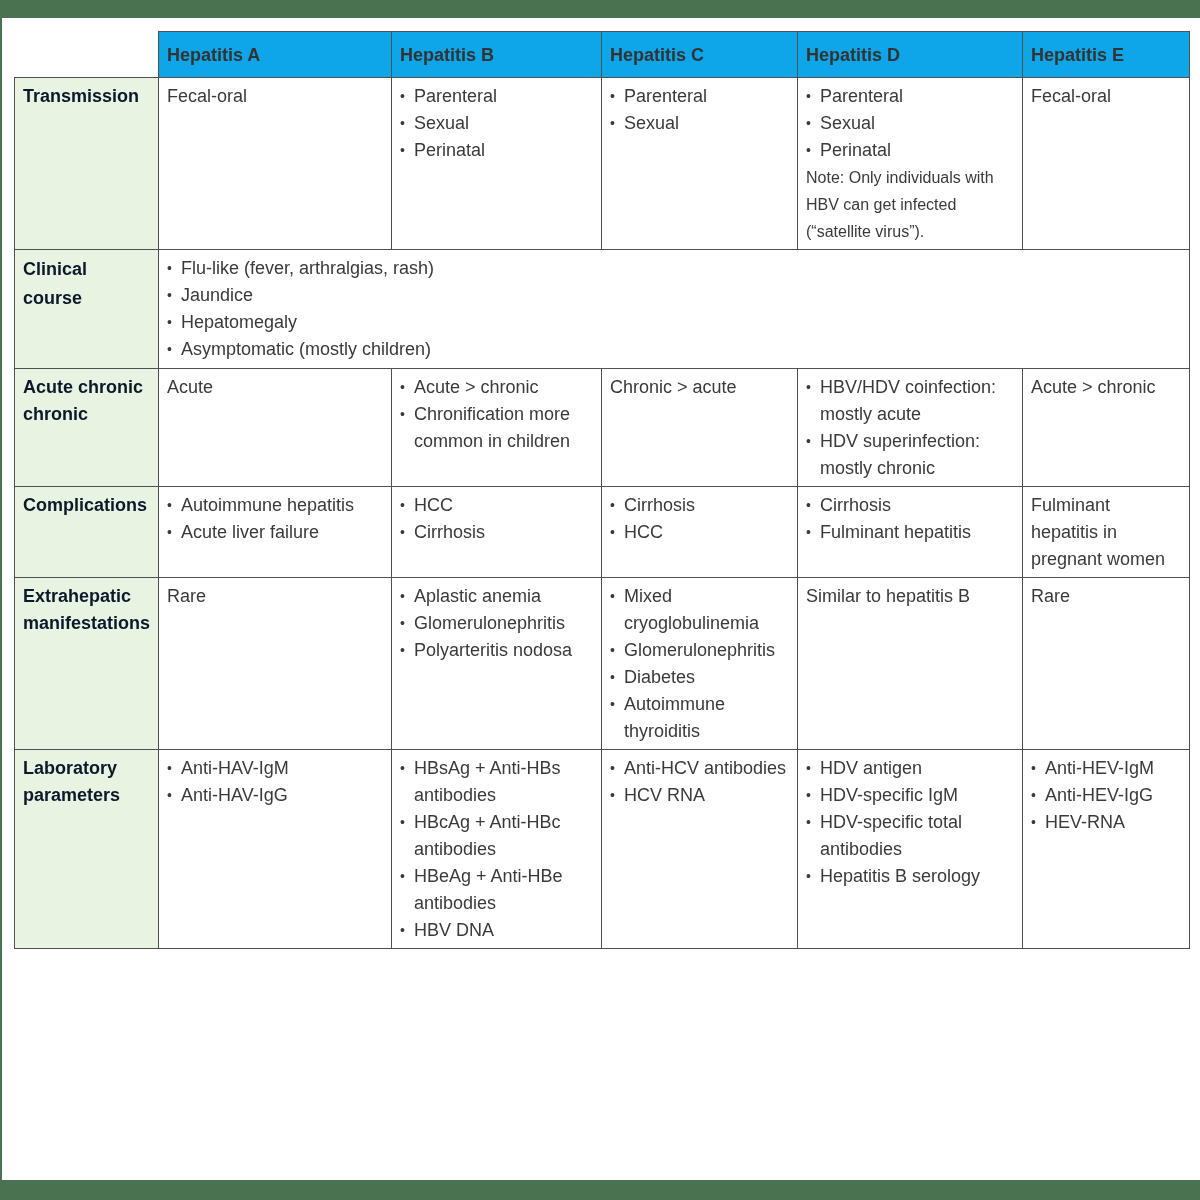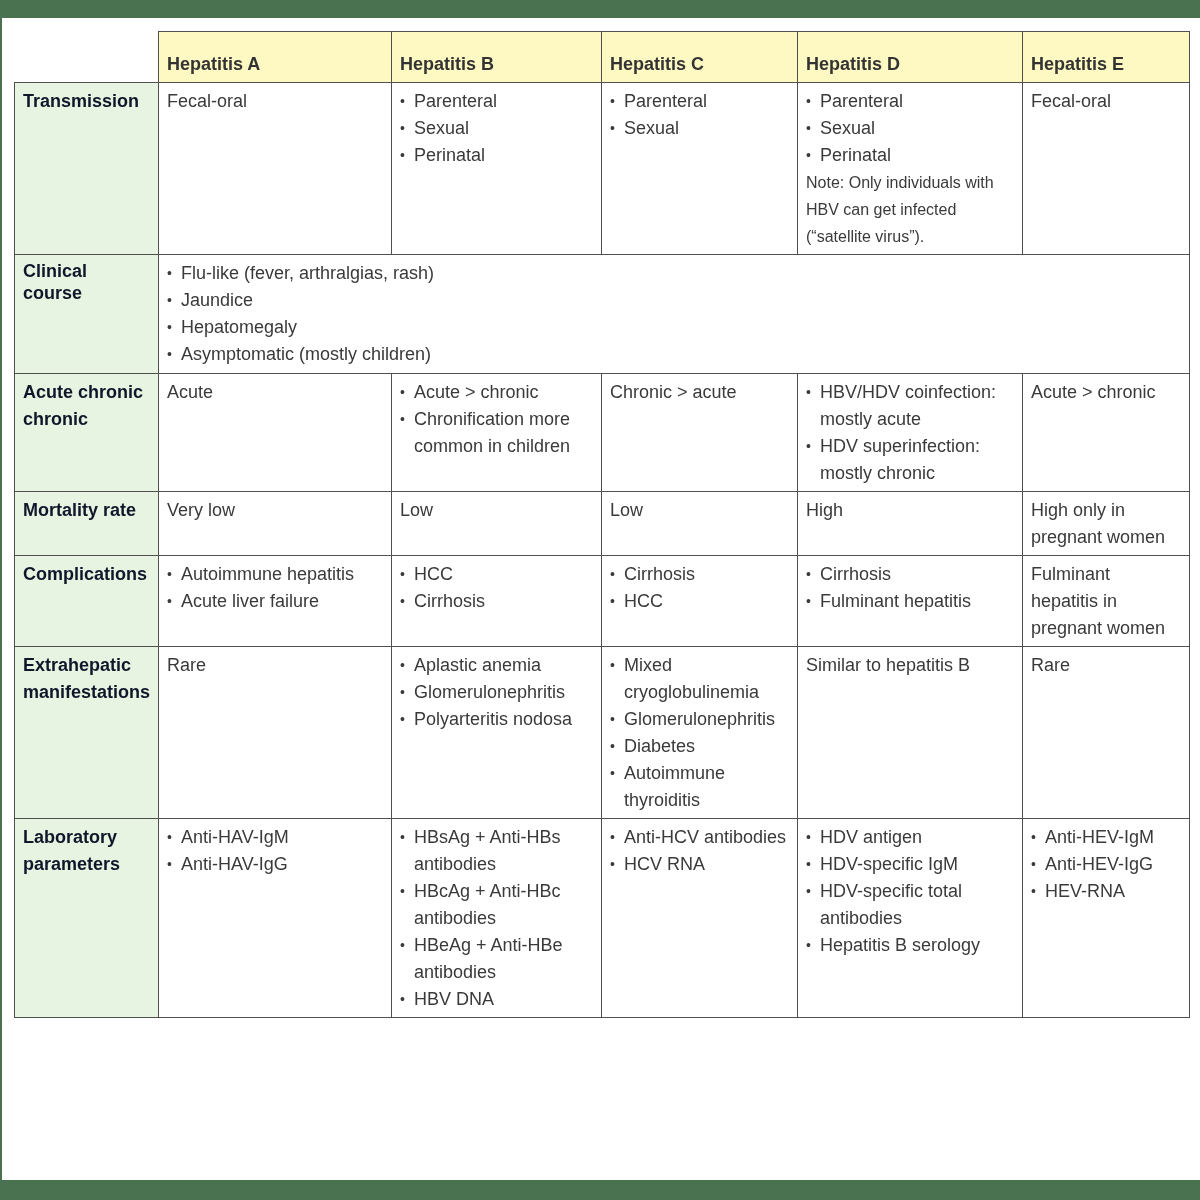--- a/index.html
+++ b/index.html
@@ -19,24 +19,24 @@
     vertical-align: top;
     text-align: left;
     font-size: 18px;
     line-height: 27px;
     padding: 5px 8px 4px 8px;
     color: #3a3a3a;
     font-weight: normal;
   }
   table.hep th.corner { border: none; background: transparent; border-bottom: 1.5px solid #505050; border-right: 1.5px solid #505050; }
   table.hep thead th.col-h {
-    background: #fef9c3;
+    background: #0ea5e9;
     font-weight: bold;
     height: 46px;
-    padding-top: 19px;
+    padding-top: 10px;
     color: #333333;
   }
   table.hep td.row-h {
     background: #e8f4e2;
     font-weight: bold;
     color: #0f172a;
   }
   ul.bl { list-style: none; }
   ul.bl li { position: relative; padding-left: 14px; }
   ul.bl li::before { content: "\2022"; position: absolute; left: 0; top: 0; font-size: 14px; }
@@ -91,21 +91,21 @@
           <li>Parenteral</li>
           <li>Sexual</li>
           <li>Perinatal</li>
         </ul>
         <div class="note">Note: Only individuals with HBV can get infected (“satellite virus”).</div>
       </td>
       <td>Fecal-oral</td>
     </tr>
 
     <tr style="height:119px">
-      <td class="row-h" style="line-height:22px;">
+      <td class="row-h" style="line-height:29px;">
         <span>Clinical course</span>
       </td>
       <td colspan="5">
         <ul class="bl">
           <li>Flu-like (fever, arthralgias, rash)</li>
           <li>Jaundice</li>
           <li>Hepatomegaly</li>
           <li>Asymptomatic (mostly children)</li>
         </ul>
       </td>
@@ -124,28 +124,20 @@
       <td>
         <ul class="bl">
           <li>HBV/HDV coinfection: mostly acute</li>
           <li>HDV superinfection: mostly chronic</li>
         </ul>
       </td>
       <td>Acute &gt; chronic</td>
     </tr>
 
 
-    <tr style="height:62px">
-      <td class="row-h">Mortality rate</td>
-      <td>Very low</td>
-      <td>Low</td>
-      <td>Low</td>
-      <td>High</td>
-      <td>High only in pregnant women</td>
-    </tr>
 
 
     <tr style="height:89px">
       <td class="row-h">Complications</td>
       <td>
         <ul class="bl">
           <li>Autoimmune hepatitis</li>
           <li>Acute liver failure</li>
         </ul>
       </td>

